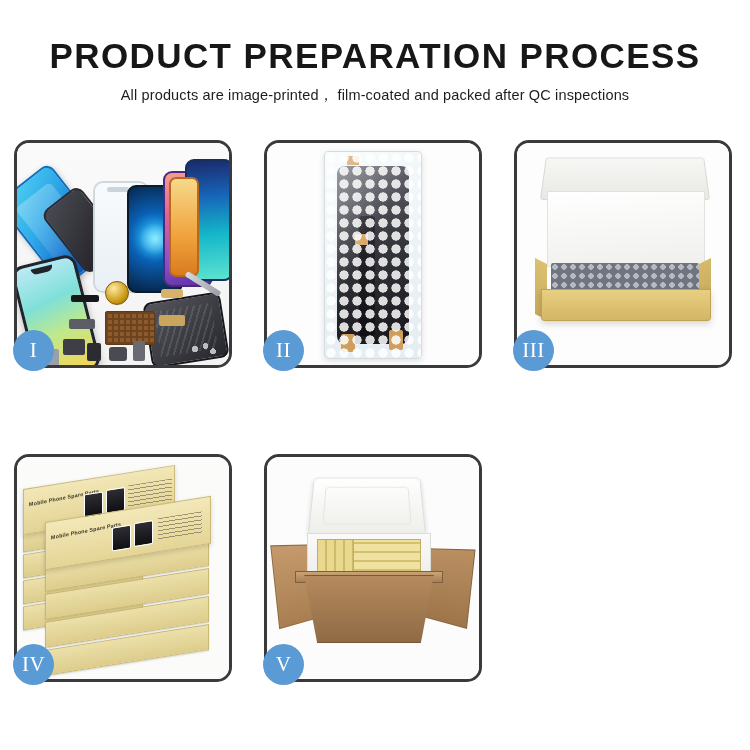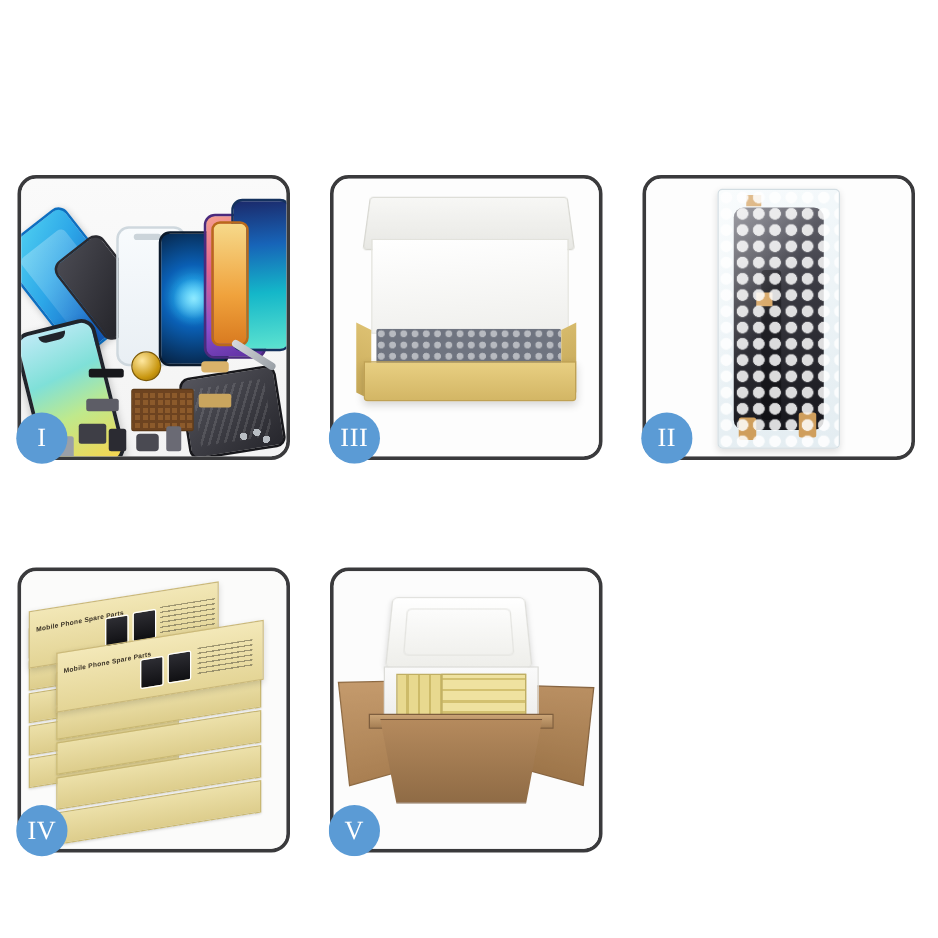--- a/index.html
+++ b/index.html
@@ -374,20 +374,24 @@
     clip-path:polygon(0 28%,100% 0,100% 72%,0 100%);
   }
   .c-tape1{position:absolute;left:42px;top:92px;width:15px;height:22px;background:#a88761;opacity:.9;}
   .c-tape2{position:absolute;left:46px;top:148px;width:14px;height:20px;background:#a38359;opacity:.9;}
 </style>
 </head>
 <body>
 
 <div class="page">
 
+  <div class="header">
+    <div class="title">PRODUCT PREPARATION PROCESS</div>
+    <div class="subtitle">All products are image-printed， film-coated and packed after QC inspections</div>
+  </div>
 
   <div class="grid">
 
     <div class="panel">
       <div class="panel-inner p1">
         <div class="ph blue"></div>
         <div class="ph dark"></div>
         <div class="ph glass"></div>
         <div class="ph lightning"></div>
         <div class="ph purple"></div>
@@ -406,48 +410,48 @@
         <div class="prt g"></div>
         <div class="prt h"></div>
         <div class="prt i"></div>
         <div class="tweezer"></div>
         <div class="screwpile"></div>
       </div>
       <div class="badge">I</div>
     </div>
 
     <div class="panel">
-      <div class="panel-inner p3">
-        <div class="b3-lidback"></div>
-        <div class="b3-foam"></div>
-        <div class="b3-bubble"></div>
-        <div class="b3-sideL"></div>
-        <div class="b3-sideR"></div>
-        <div class="b3-front"></div>
-      </div>
-      <div class="badge">III</div>
-    </div>
-
-    <div class="panel">
       <div class="panel-inner p2">
         <div class="bubblebag">
           <div class="inner-screen"></div>
           <div class="flexcable"></div>
           <div class="tapeA"></div>
           <div class="tapeB"></div>
           <div class="tapeC"></div>
           <div class="tapeD"></div>
           <div class="bubbles"></div>
           <div class="sheen"></div>
         </div>
       </div>
       <div class="badge">II</div>
     </div>
 
     <div class="panel">
+      <div class="panel-inner p3">
+        <div class="b3-lidback"></div>
+        <div class="b3-foam"></div>
+        <div class="b3-bubble"></div>
+        <div class="b3-sideL"></div>
+        <div class="b3-sideR"></div>
+        <div class="b3-front"></div>
+      </div>
+      <div class="badge">III</div>
+    </div>
+
+    <div class="panel">
       <div class="panel-inner p4">
         <div class="stack">
           <div class="sbox r5"></div>
           <div class="sbox r4"></div>
           <div class="sbox r3"></div>
           <div class="sbox r2"></div>
           <div class="sbox r1"></div>
 
           <div class="sbox f5"></div>
           <div class="sbox f4"></div>

